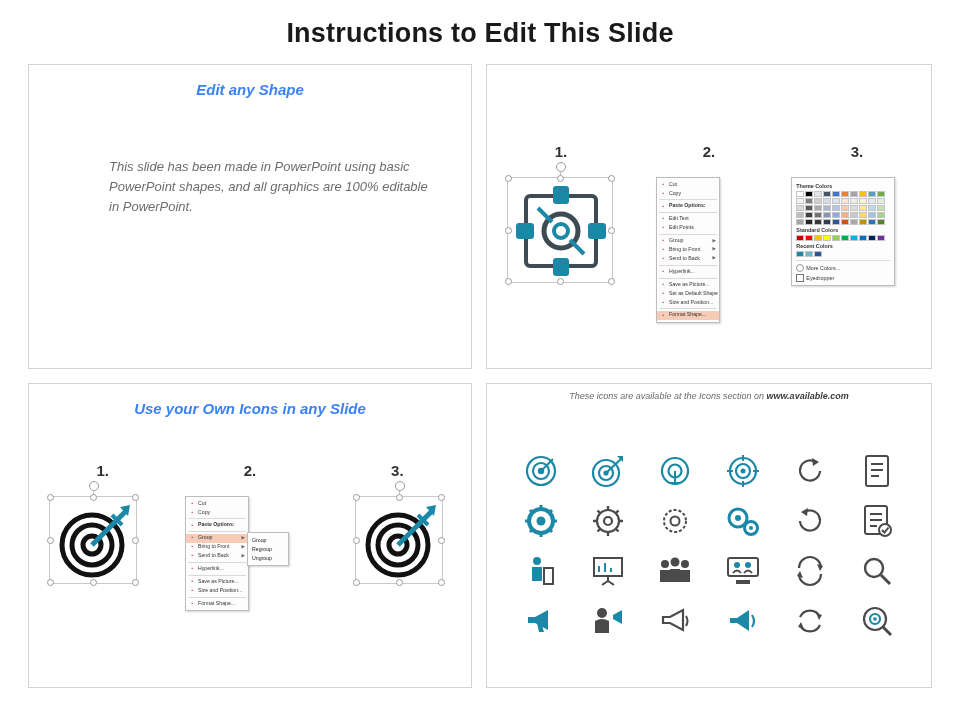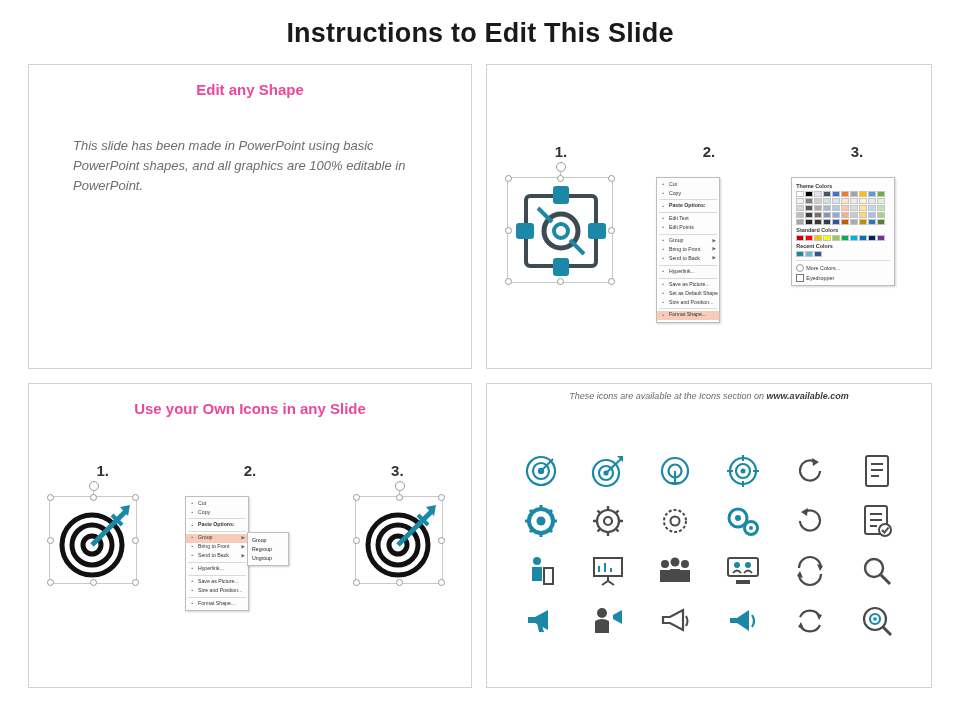--- a/index.html
+++ b/index.html
@@ -39,42 +39,43 @@
   }
   .q-tl { left: 28px;  top: 64px;  width: 444px; height: 305px; }
   .q-tr { left: 486px; top: 64px;  width: 446px; height: 305px; }
   .q-bl { left: 28px;  top: 383px; width: 444px; height: 305px; }
   .q-br { left: 486px; top: 383px; width: 446px; height: 305px; }
 
   .q-title {
     text-align: center;
     font-size: 15px;
     font-weight: bold;
-    color: #ec4899;
+    color: #3b82f6;
     margin-top: 16px;
+    font-style: italic;
   }
   .q-subtitle {
     text-align: center;
     font-size: 9px;
     color: #6a6a6a;
     font-style: italic;
     margin-top: 7px;
   }
   .q-subtitle .site { color: #3d3d3d; font-weight: bold; }
 
   .body-text {
     position: absolute;
     left: 44px;
     right: 32px;
     font-size: 13px;
     font-style: italic;
     color: #6d6d6d;
     line-height: 1.55;
   }
-  .body-text.p1 { top: 71px; }
+  .body-text.p1 { top: 92px; margin-left: 36px; }
   .body-text.p2 { top: 163px; }
 
   
   .steps {
     position: absolute;
     left: 0; right: 0;
     display: flex;
     justify-content: space-around;
   }
   .step-num {

